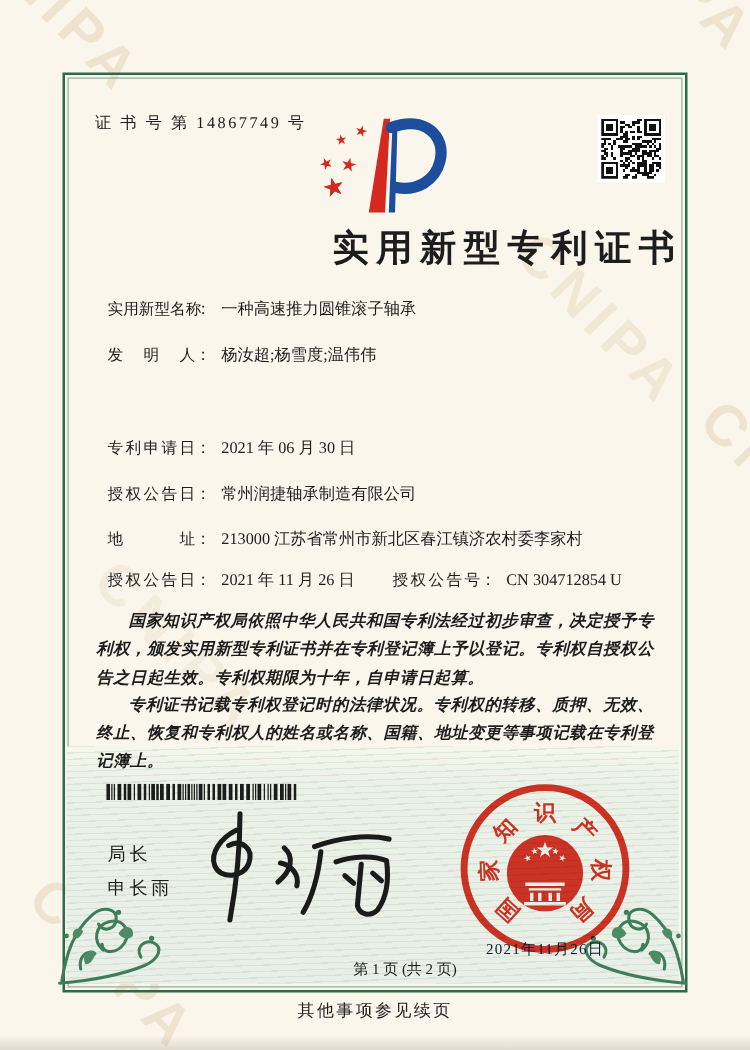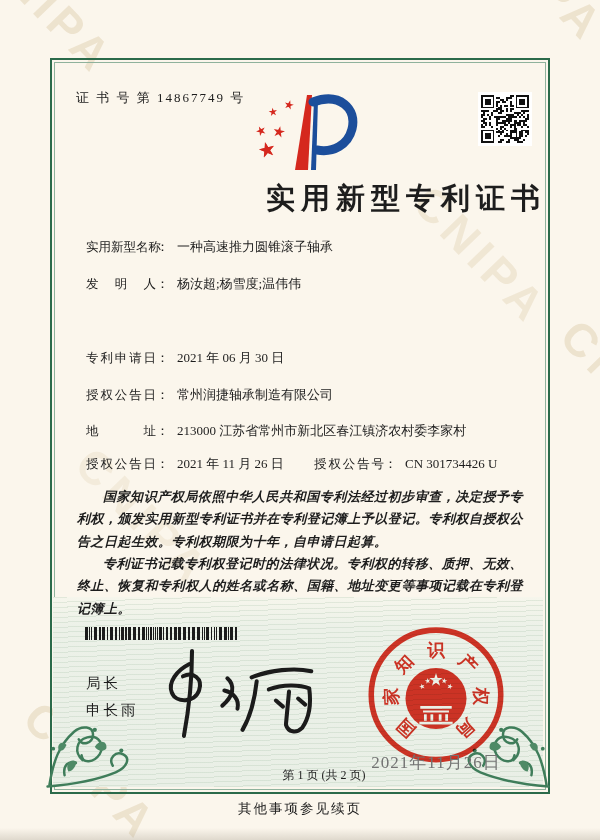--- a/index.html
+++ b/index.html
@@ -52,21 +52,21 @@
   .legal p{margin:0;text-indent:2em;}
 
   .barcode{position:absolute;left:85px;top:627px;z-index:2;}
   .signer-title{position:absolute;left:86px;top:674px;font-size:14.5px;letter-spacing:3px;z-index:2;}
   .signer-name{position:absolute;left:86px;top:701px;font-size:14.5px;letter-spacing:3px;z-index:2;text-align:center;}
   .signature{position:absolute;left:148px;top:646px;width:182px;height:96px;z-index:2;}
 
   .seal{position:absolute;left:362px;top:619px;width:148px;height:148px;z-index:3;
         mix-blend-mode:multiply;opacity:.95;}
   .seal-date{position:absolute;left:352px;top:751px;width:168px;text-align:center;
-        font-size:17px;letter-spacing:1px;z-index:4;color:#737373;}
+        font-size:12px;letter-spacing:1px;z-index:4;color:#0f172a;}
 
   .page-no{position:absolute;left:50px;top:767px;width:548px;text-align:center;
         font-size:12px;z-index:4;}
   .footer-note{position:absolute;left:0;top:800px;width:600px;text-align:center;
         font-size:13.5px;letter-spacing:2px;z-index:2;}
 
   .page-edge{position:absolute;left:0;bottom:0;width:600px;height:12px;z-index:5;
         background:linear-gradient(180deg,rgba(150,140,125,0) 0,rgba(150,140,125,.28) 100%);}
 </style>
 </head>
@@ -375,21 +375,21 @@
     <span class="flabel">授权公告日</span><span>：</span><span class="fval">常州润捷轴承制造有限公司</span>
   </div>
   <div class="frow f5">
     <span class="flabel">地址</span><span>：</span><span class="fval">213000 江苏省常州市新北区春江镇济农村委李家村</span>
   </div>
   <div class="frow f6">
     <span>
       <span class="flabel">授权公告日</span><span>：</span><span class="fval">2021 年 11 月 26 日</span>
     </span>
     <span class="pair2">
-      <span class="flabel">授权公告号</span><span>：</span><span class="fval">CN 301734426 U</span>
+      <span class="flabel">授权公告号</span><span>：</span><span class="fval">CN 304712854 U</span>
     </span>
   </div>
 
   <div class="legal">
     <p>国家知识产权局依照中华人民共和国专利法经过初步审查，决定授予专利权，颁发实用新型专利证书并在专利登记簿上予以登记。专利权自授权公告之日起生效。专利权期限为十年，自申请日起算。</p>
     <p>专利证书记载专利权登记时的法律状况。专利权的转移、质押、无效、终止、恢复和专利权人的姓名或名称、国籍、地址变更等事项记载在专利登记簿上。</p>
   </div>
 
   <svg class="barcode" id="barcode-svg" width="156" height="13">
       <rect x="0" y="0" width="3" height="13" fill="#1c1c1c"></rect>

